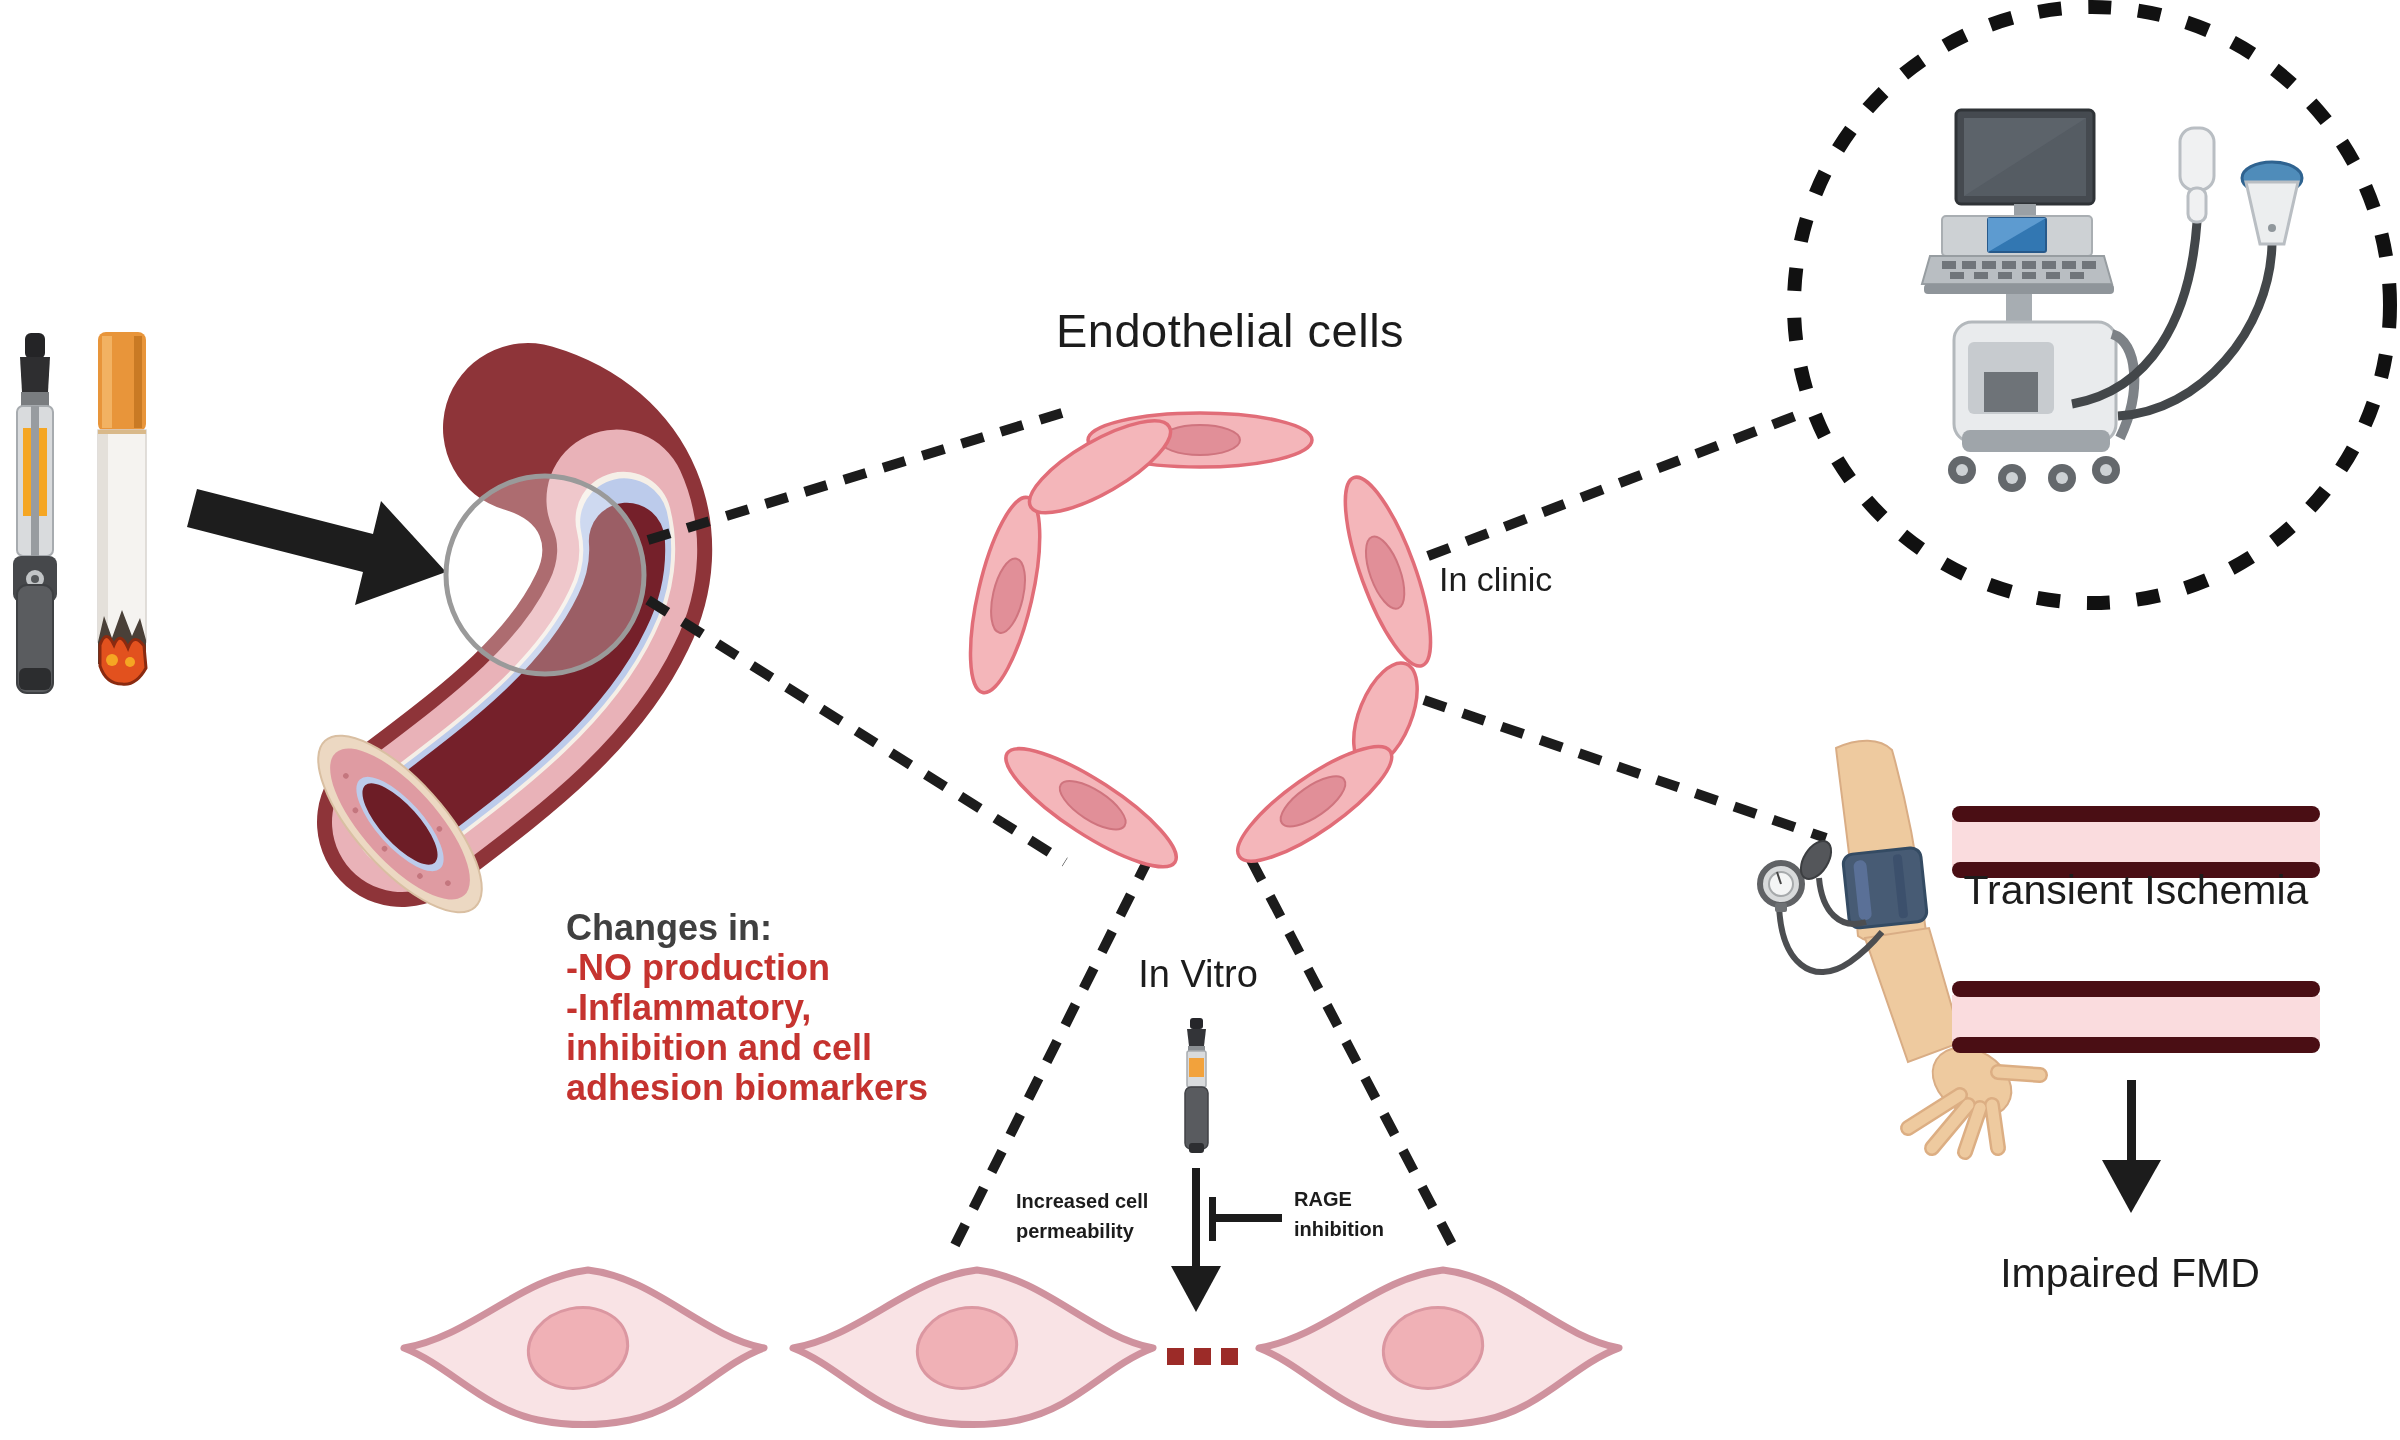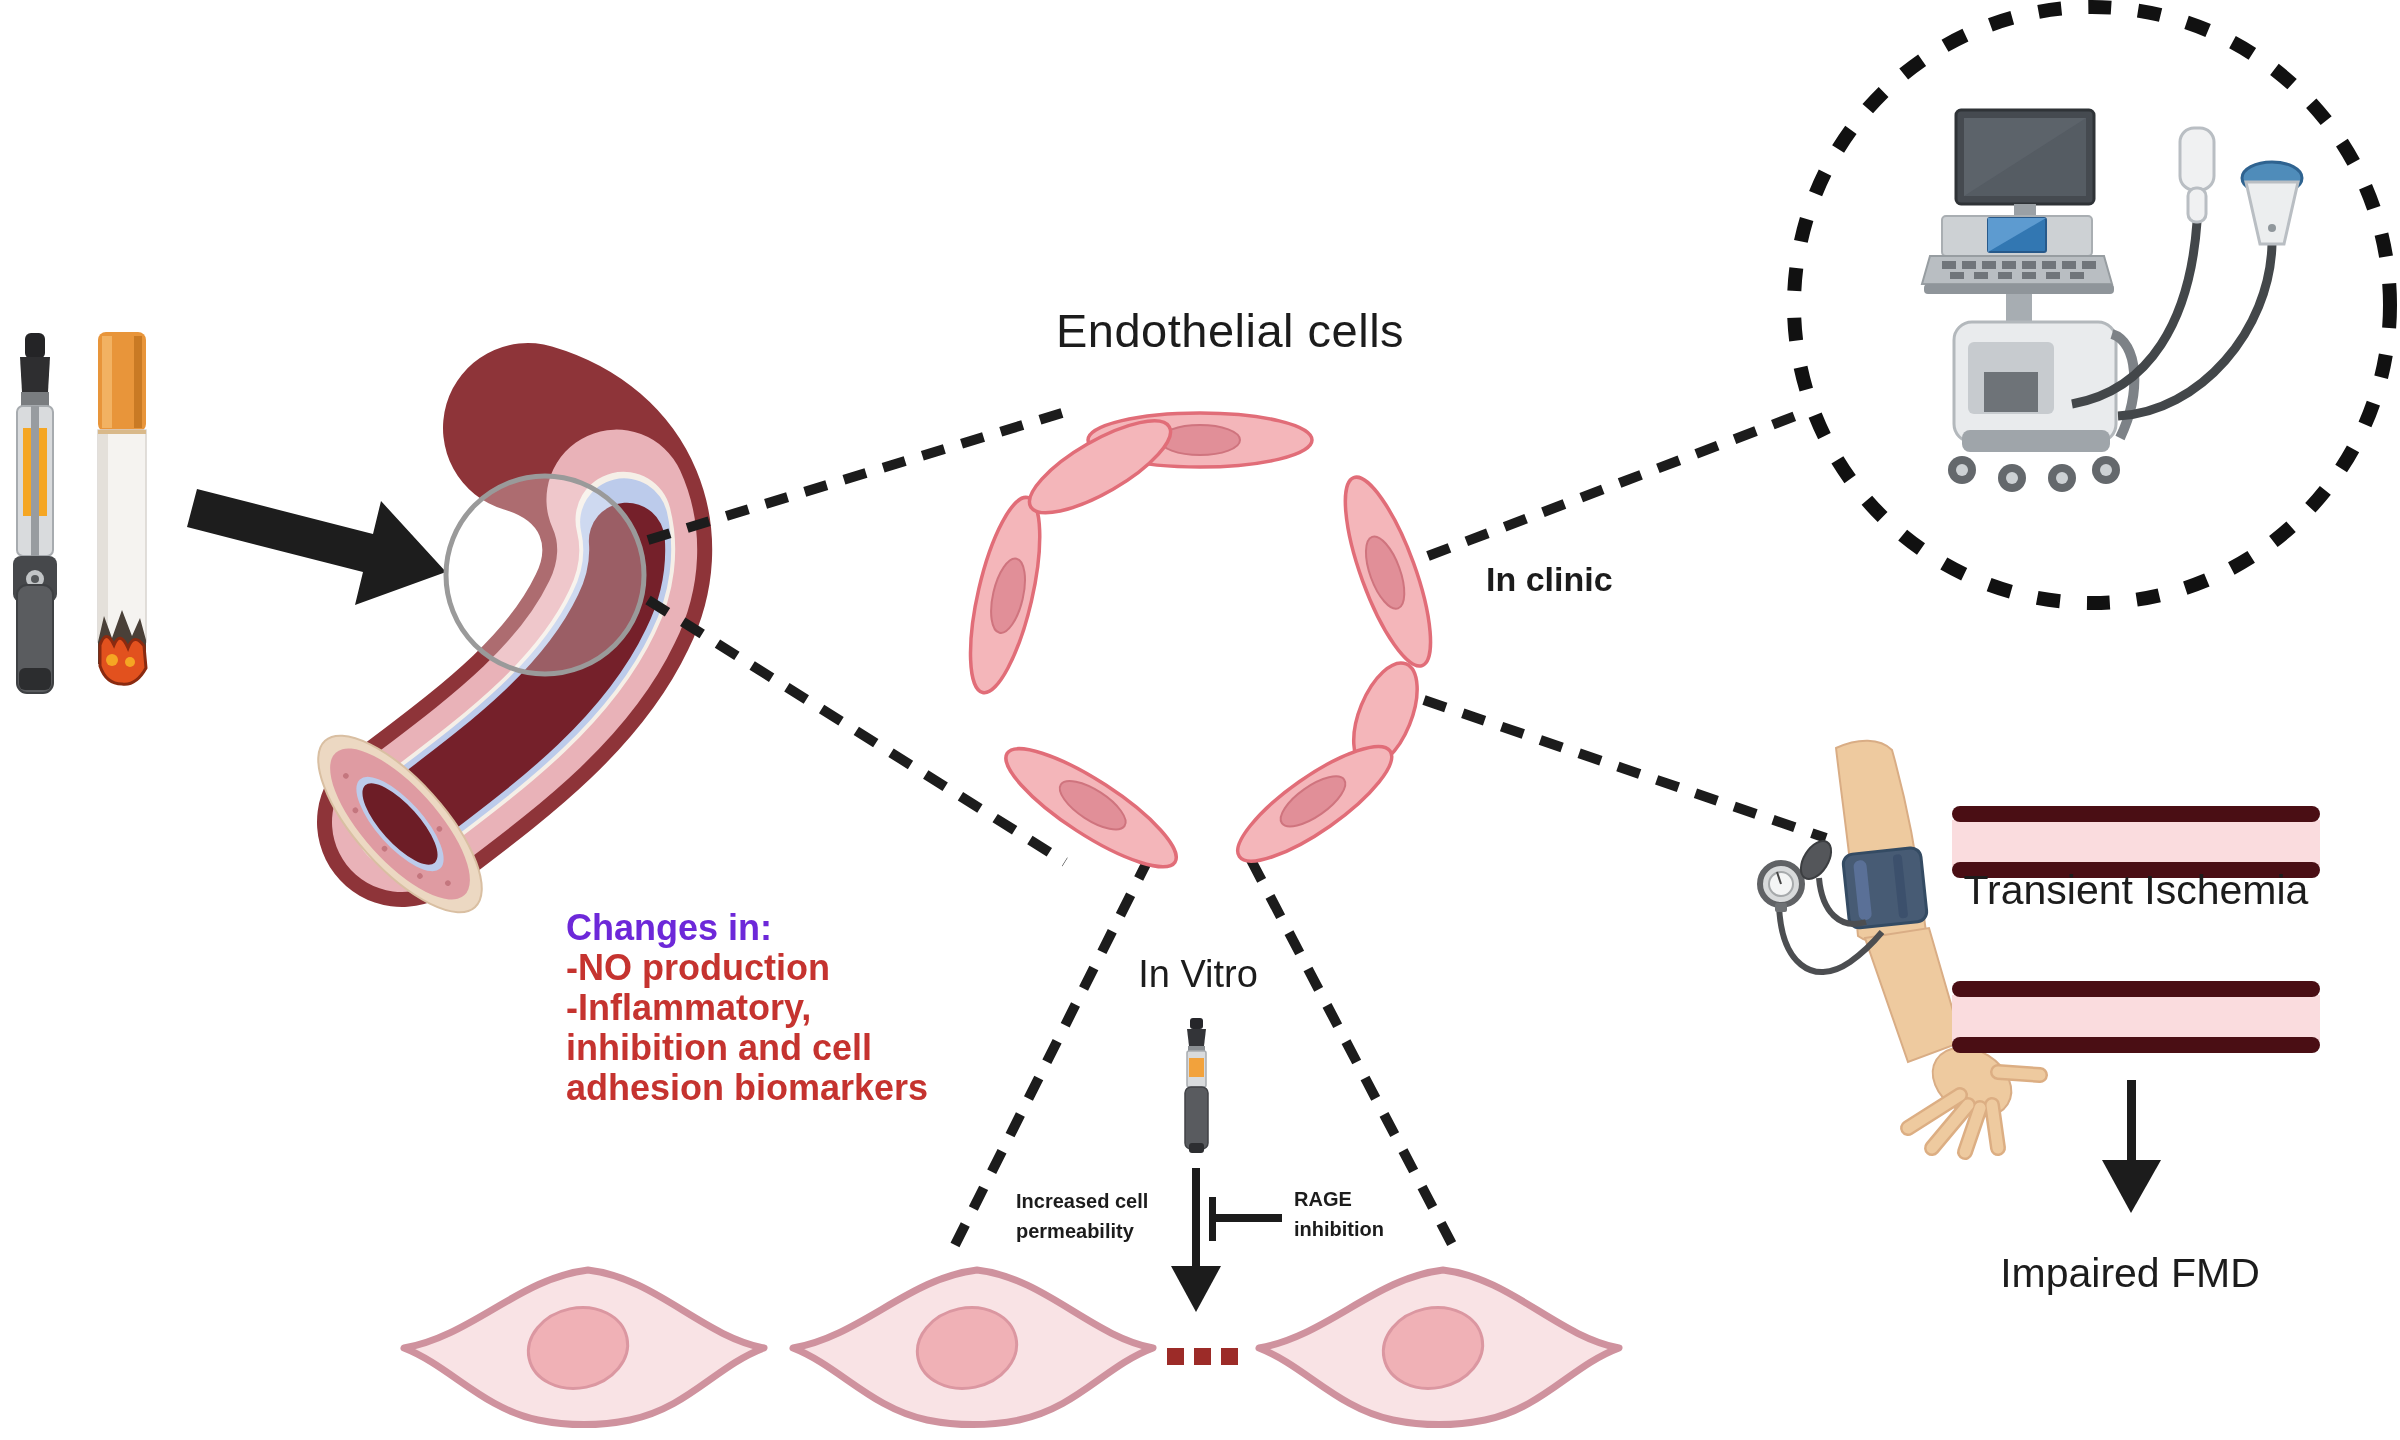--- a/index.html
+++ b/index.html
@@ -7,21 +7,21 @@
          font-family:"Liberation Sans", sans-serif;color:#1c1c1c;}
   .stage svg{position:absolute;left:0;top:0;}
   .label{position:absolute;white-space:nowrap;}
   .preline{white-space:pre-line;}
   .t-title{font-size:47px;font-weight:400;letter-spacing:.5px;text-align:center;}
   .t-mid{font-size:38px;font-weight:400;text-align:center;}
   .t-clinic{font-size:34px;font-weight:400;}
   .t-big{font-size:41px;font-weight:400;text-align:center;}
   .t-small{font-size:20px;font-weight:700;line-height:30px;}
   .changes{position:absolute;left:566px;top:908px;font-size:36px;font-weight:700;line-height:40px;}
-  .changes .head{color:#6d28d9;}
+  .changes .head{color:#404040;}
   .changes .red{color:#c5332f;}
 </style>
 </head>
 <body>
 
 <div class="stage">
 
 <svg width="2400" height="1440" viewBox="0 0 2400 1440">
 
   <g>
@@ -263,21 +263,21 @@
 <div class="label t-title" style="left:1020px;top:303px;width:420px;">Endothelial cells</div>
 
 <div class="changes">
   <div class="head">Changes in:</div>
   <div class="red">-NO production</div>
   <div class="red">-Inflammatory,</div>
   <div class="red">inhibition and cell</div>
   <div class="red">adhesion biomarkers</div>
 </div>
 
-<div class="label t-clinic" style="left:1486px;top:560px;font-weight:bold;">In clinic</div>
+<div class="label t-clinic" style="left:1439px;top:560px;">In clinic</div>
 
 <div class="label t-mid" style="left:1098px;top:953px;width:200px;">In Vitro</div>
 
 <div class="label t-small preline" style="left:1016px;top:1186px;text-align:left;">Increased cell
 permeability</div>
 
 <div class="label t-small preline" style="left:1294px;top:1184px;text-align:left;">RAGE
 inhibition</div>
 
 <div class="label t-big" style="left:1936px;top:867px;width:400px;">Transient Ischemia</div>

